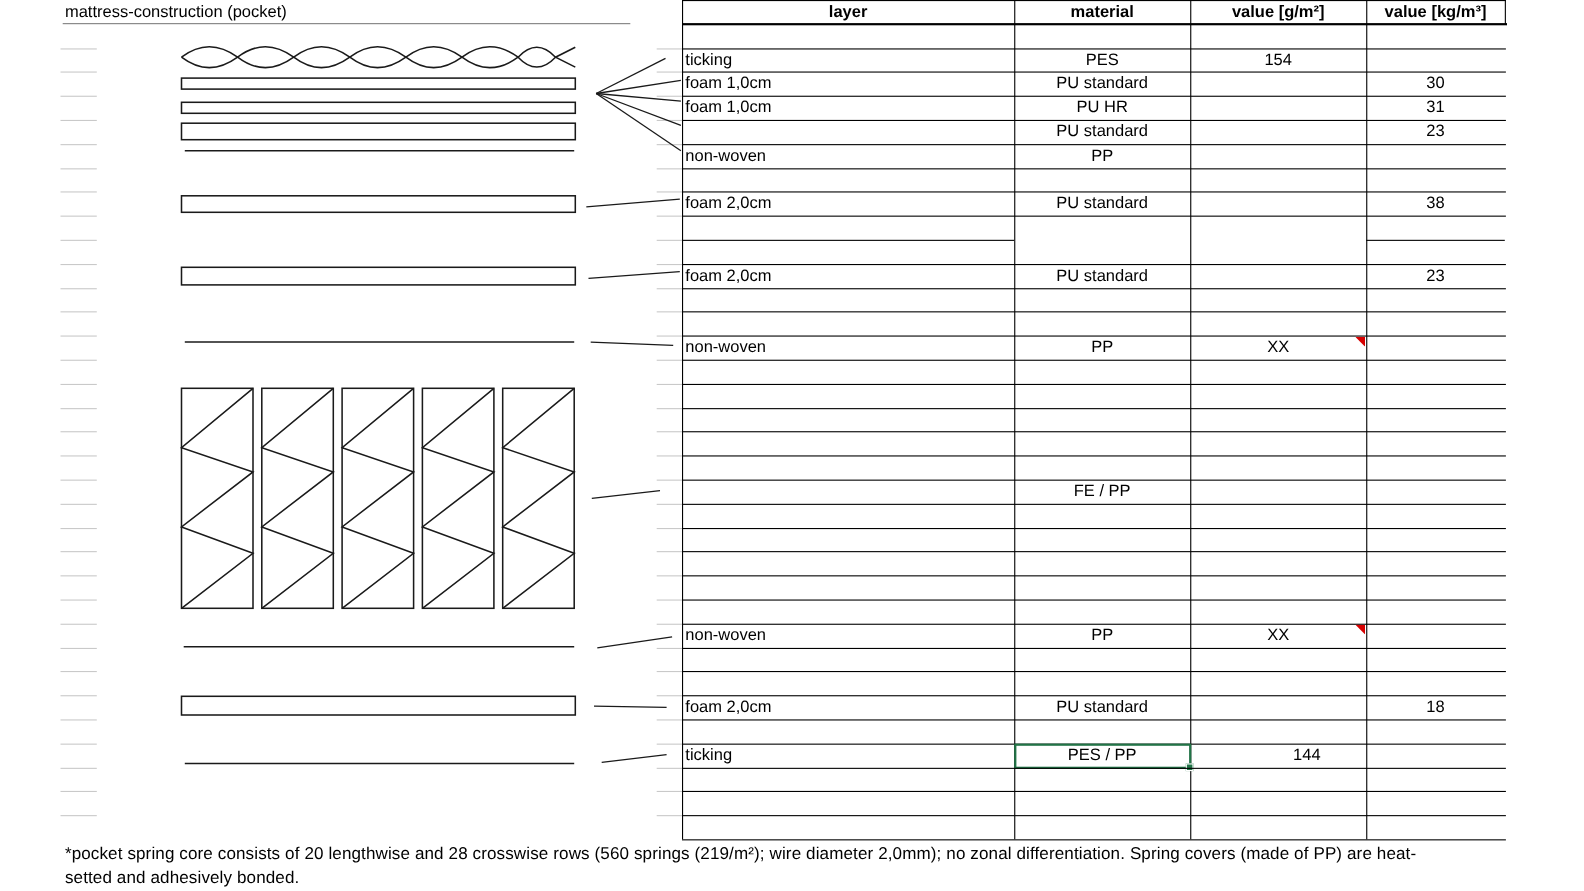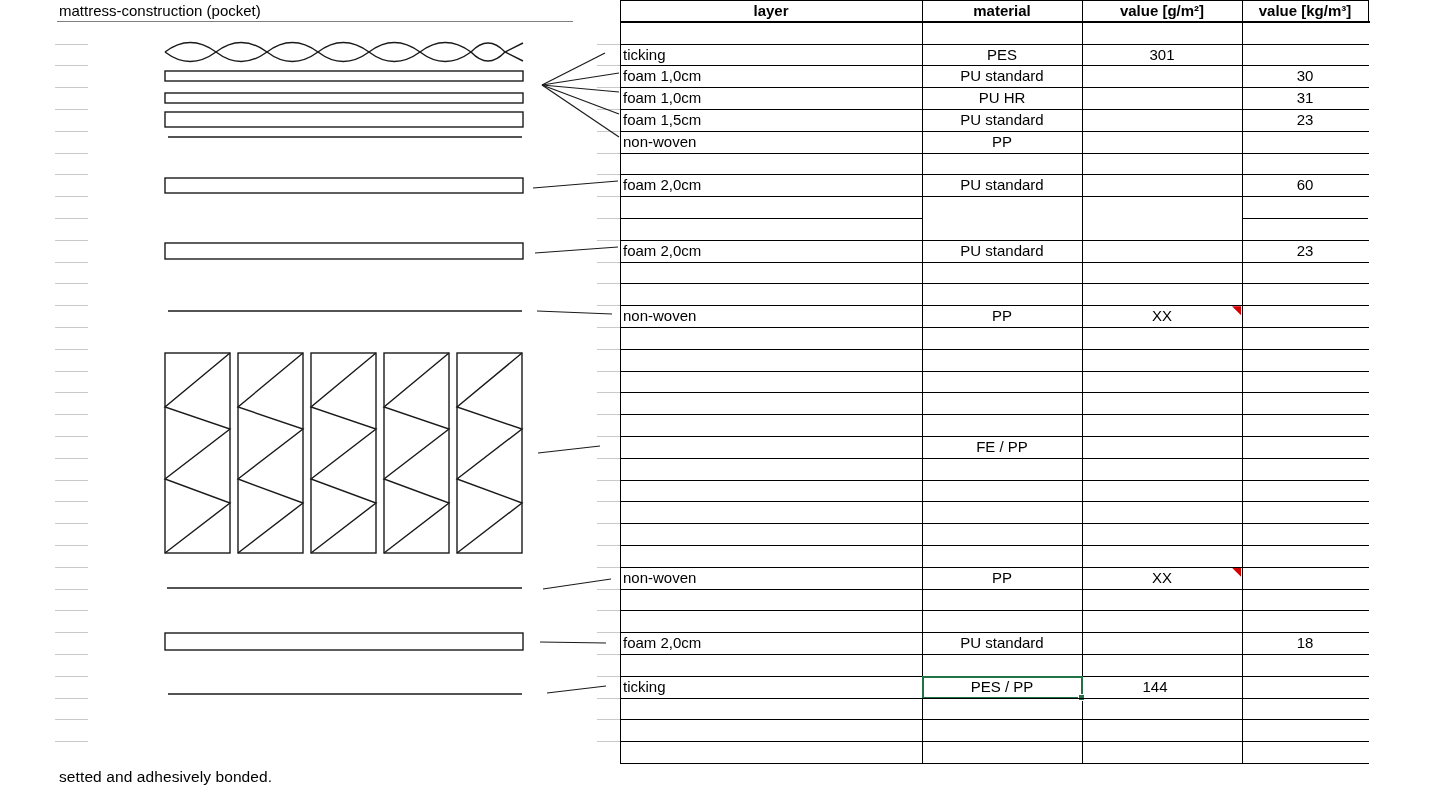--- a/index.html
+++ b/index.html
@@ -173,41 +173,40 @@
       <div class="vline" style="left: 748px; top: 0px; height: 21.8px;"></div>
       <div class="hline" style="left: 0px; top: 0px; width: 749px;"></div>
       <div class="cell hdr" style="left: 0px; top: 0px; width: 302px;">layer</div>
       <div class="cell hdr" style="left: 302px; top: 0px; width: 160px;">material</div>
       <div class="cell hdr" style="left: 462px; top: 0px; width: 160px;">value [g/m²]</div>
       <div class="cell hdr" style="left: 622px; top: 0px; width: 126px;">value [kg/m³]</div>
       <div class="hline thick" style="left: 0px; top: 20.8px; width: 750px;"></div>
       <div class="hline" style="left: 0px; top: 44px; width: 749px;"></div>
       <div class="cell left" style="left: 0px; top: 43.6px; width: 302px;">ticking</div>
       <div class="cell center" style="left: 302px; top: 43.6px; width: 160px;">PES</div>
-      <div class="cell center" style="left: 462px; top: 43.6px; width: 160px;">301</div>
+      <div class="cell center" style="left: 462px; top: 43.6px; width: 160px;">154</div>
       <div class="hline" style="left: 0px; top: 65px; width: 749px;"></div>
       <div class="cell left" style="left: 0px; top: 65.4px; width: 302px;">foam 1,0cm</div>
       <div class="cell center" style="left: 302px; top: 65.4px; width: 160px;">PU standard</div>
       <div class="cell center" style="left: 622px; top: 65.4px; width: 126px;">30</div>
       <div class="hline" style="left: 0px; top: 87px; width: 749px;"></div>
       <div class="cell left" style="left: 0px; top: 87.2px; width: 302px;">foam 1,0cm</div>
       <div class="cell center" style="left: 302px; top: 87.2px; width: 160px;">PU HR</div>
       <div class="cell center" style="left: 622px; top: 87.2px; width: 126px;">31</div>
       <div class="hline" style="left: 0px; top: 109px; width: 749px;"></div>
-      <div class="cell left" style="left: 0px; top: 109px; width: 302px;">foam 1,5cm</div>
       <div class="cell center" style="left: 302px; top: 109px; width: 160px;">PU standard</div>
       <div class="cell center" style="left: 622px; top: 109px; width: 126px;">23</div>
       <div class="hline" style="left: 0px; top: 131px; width: 749px;"></div>
       <div class="cell left" style="left: 0px; top: 130.8px; width: 302px;">non-woven</div>
       <div class="cell center" style="left: 302px; top: 130.8px; width: 160px;">PP</div>
       <div class="hline" style="left: 0px; top: 153px; width: 749px;"></div>
       <div class="hline" style="left: 0px; top: 174px; width: 749px;"></div>
       <div class="cell left" style="left: 0px; top: 174.4px; width: 302px;">foam 2,0cm</div>
       <div class="cell center" style="left: 302px; top: 174.4px; width: 160px;">PU standard</div>
-      <div class="cell center" style="left: 622px; top: 174.4px; width: 126px;">60</div>
+      <div class="cell center" style="left: 622px; top: 174.4px; width: 126px;">38</div>
       <div class="hline" style="left: 0px; top: 196px; width: 749px;"></div>
       <div class="hline" style="left: 0px; top: 218px; width: 302px;"></div>
       <div class="hline" style="left: 622px; top: 218px; width: 126px;"></div>
       <div class="hline" style="left: 0px; top: 240px; width: 749px;"></div>
       <div class="cell left" style="left: 0px; top: 239.8px; width: 302px;">foam 2,0cm</div>
       <div class="cell center" style="left: 302px; top: 239.8px; width: 160px;">PU standard</div>
       <div class="cell center" style="left: 622px; top: 239.8px; width: 126px;">23</div>
       <div class="hline" style="left: 0px; top: 262px; width: 749px;"></div>
       <div class="hline" style="left: 0px; top: 283px; width: 749px;"></div>
       <div class="hline" style="left: 0px; top: 305px; width: 749px;"></div>
@@ -235,26 +234,27 @@
       <div class="hline" style="left: 0px; top: 589px; width: 749px;"></div>
       <div class="hline" style="left: 0px; top: 610px; width: 749px;"></div>
       <div class="hline" style="left: 0px; top: 632px; width: 749px;"></div>
       <div class="cell left" style="left: 0px; top: 632.2px; width: 302px;">foam 2,0cm</div>
       <div class="cell center" style="left: 302px; top: 632.2px; width: 160px;">PU standard</div>
       <div class="cell center" style="left: 622px; top: 632.2px; width: 126px;">18</div>
       <div class="hline" style="left: 0px; top: 654px; width: 749px;"></div>
       <div class="hline" style="left: 0px; top: 676px; width: 749px;"></div>
       <div class="cell left" style="left: 0px; top: 675.8px; width: 302px;">ticking</div>
       <div class="cell center" style="left: 302px; top: 675.8px; width: 160px;">PES / PP</div>
-      <div class="cell center" style="left: 455px; top: 675.8px; width: 160px;">144</div>
+      <div class="cell center" style="left: 488px; top: 675.8px; width: 160px;">144</div>
       <div class="sel-box" style="left: 302px; top: 675.8px; width: 161px; height: 22.8px; border-color: rgb(33, 115, 70);"></div>
       <div class="sel-handle" style="left: 458px; top: 693.6px; background: rgb(33, 115, 70);"></div>
       <div class="hline" style="left: 0px; top: 698px; width: 749px;"></div>
       <div class="hline" style="left: 0px; top: 719px; width: 749px;"></div>
       <div class="hline" style="left: 0px; top: 741px; width: 749px;"></div>
       <div class="hline" style="left: 0px; top: 763px; width: 749px;"></div>
     </div>
 
   <div id="footnote" class="abs">
+    <div class="foot-line">*pocket spring core consists of 20 lengthwise and 28 crosswise rows (560 springs (219/m²); wire diameter 2,0mm); no zonal differentiation. Spring covers (made of PP) are heat-</div>
     <div class="foot-line">setted and adhesively bonded.</div>
   </div>
 
 </div>
 
 </body></html>

